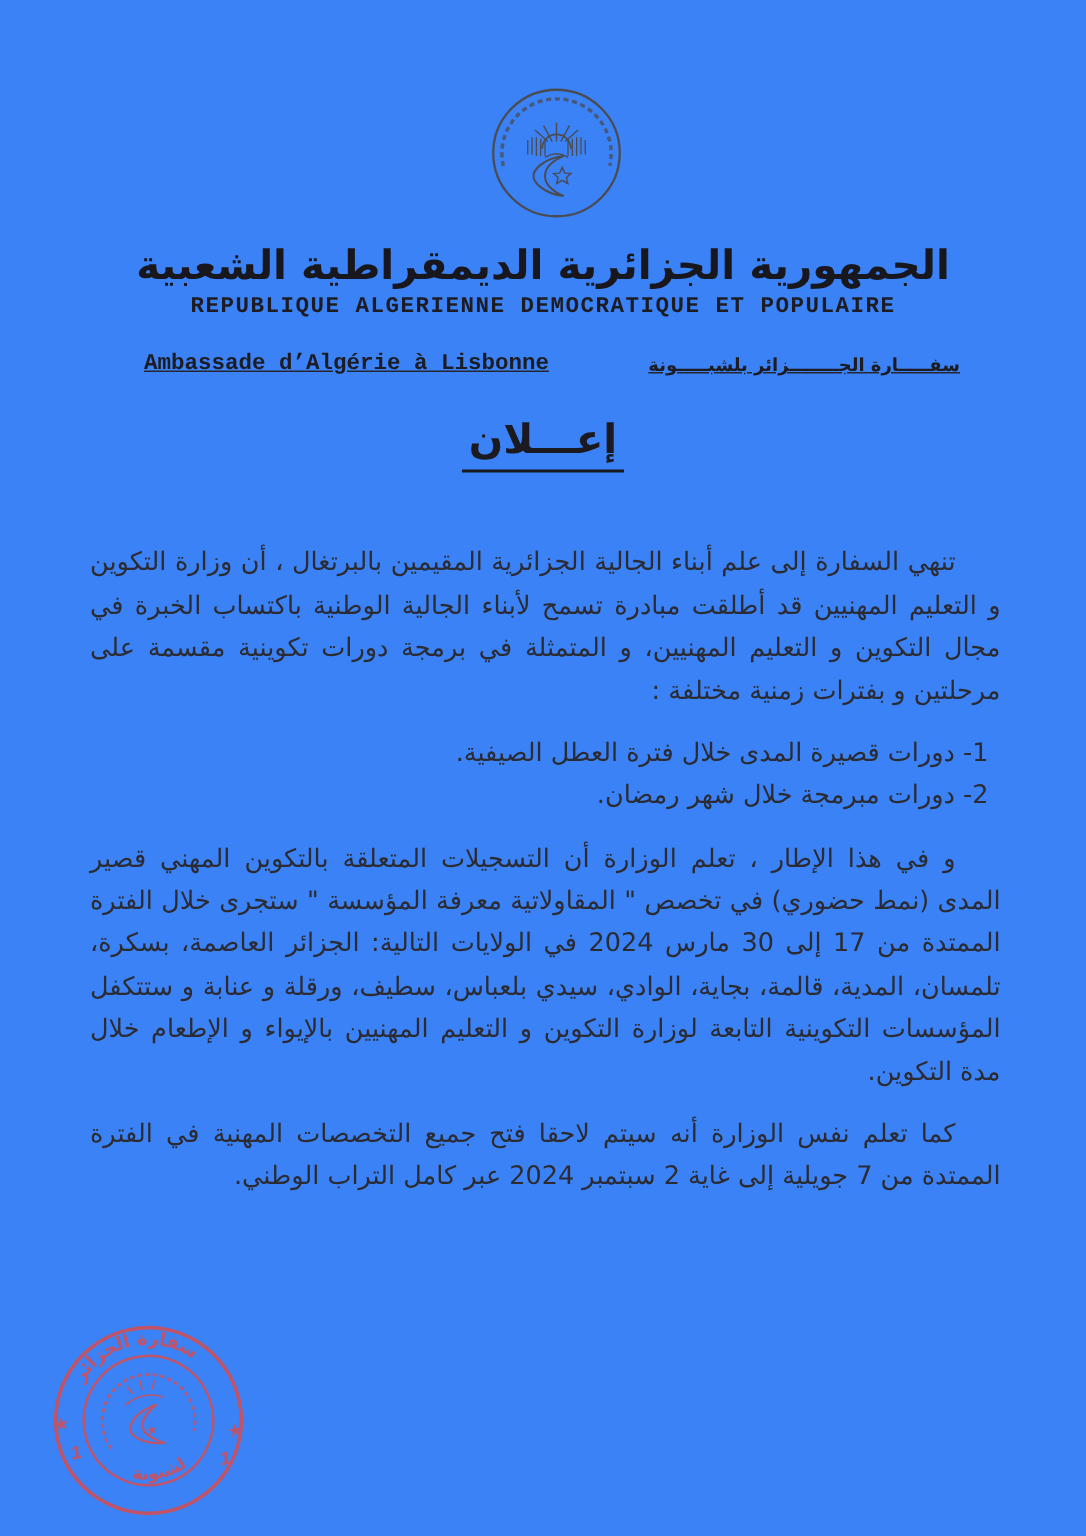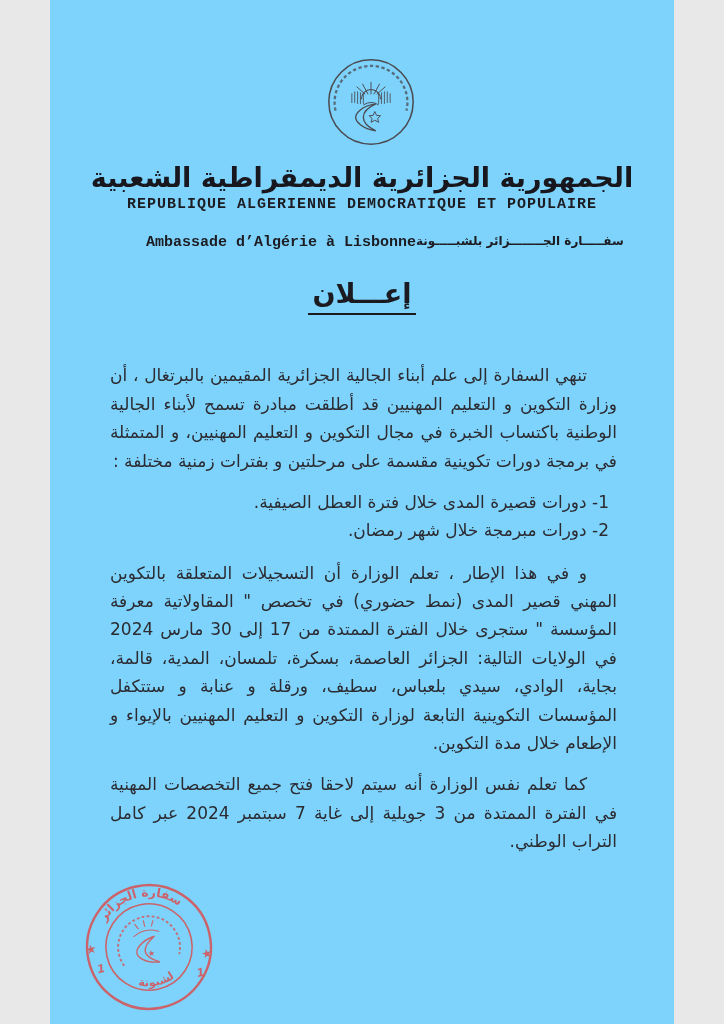--- a/index.html
+++ b/index.html
@@ -2,24 +2,24 @@
 <html lang="ar"><head>
 <meta charset="utf-8">
 <style>
   html,body{margin:0;padding:0;}
   body{
     background:#e8e8e8;
     font-family:"DejaVu Sans", sans-serif;
   }
   .page{
     position:relative;
-    width:624px;
+    width:724px;
     height:1024px;
     margin:0 auto;
-    background:#7dd3fc;
+    background:#3b82f6;
     overflow:hidden;
     color:#26262c;
   }
   
   .header{padding-top:56px;text-align:center;}
   .emblem-wrap{
     width:100%;
     height:92px;
     display:flex;
     justify-content:center;
@@ -40,21 +40,22 @@
     font-weight:bold;
     letter-spacing:1px;
     color:#1c1c22;
     white-space:nowrap;
   }
   .embassy-row{
     margin-top:21px;
     padding:0 84px 0 96px;
     display:flex;
     justify-content:space-between;
-    align-items:flex-start;
+    align-items:center;
+    text-decoration:underline;
   }
   .embassy-fr{
     font-family:"Liberation Mono","DejaVu Sans Mono",monospace;
     font-size:15px;
     font-weight:bold;
     color:#1c1c22;
     white-space:nowrap;
   }
   .embassy-ar{
     direction:rtl;
@@ -138,21 +139,21 @@
     <p class="indent">تنهي السفارة إلى علم أبناء الجالية الجزائرية المقيمين بالبرتغال ، أن وزارة التكوين و التعليم المهنيين قد أطلقت مبادرة تسمح لأبناء الجالية الوطنية باكتساب الخبرة في مجال التكوين و التعليم المهنيين، و المتمثلة في برمجة دورات تكوينية مقسمة على مرحلتين و بفترات زمنية مختلفة :</p>
 
     <div class="course-list">
       <div class="list-item">1- دورات قصيرة المدى خلال فترة العطل الصيفية.</div>
       <div class="list-item">2- دورات مبرمجة خلال شهر رمضان.</div>
     </div>
 
     <p class="indent">و في هذا الإطار ، تعلم الوزارة أن التسجيلات المتعلقة بالتكوين المهني قصير المدى (نمط حضوري) في تخصص " المقاولاتية معرفة المؤسسة " ستجرى خلال الفترة الممتدة من 17 إلى 30 مارس 2024 في الولايات التالية: الجزائر العاصمة، بسكرة، تلمسان، المدية، قالمة، بجاية، الوادي، سيدي بلعباس، سطيف، ورقلة و عنابة و ستتكفل المؤسسات التكوينية التابعة لوزارة التكوين و التعليم المهنيين بالإيواء و الإطعام خلال مدة التكوين.</p>
 
 
-    <p class="indent">كما تعلم نفس الوزارة أنه سيتم لاحقا فتح جميع التخصصات المهنية في الفترة الممتدة من 3 جويلية إلى غاية 7 سبتمبر 2024 عبر كامل التراب الوطني.</p>
+    <p class="indent">كما تعلم نفس الوزارة أنه سيتم لاحقا فتح جميع التخصصات المهنية في الفترة الممتدة من 7 جويلية إلى غاية 2 سبتمبر 2024 عبر كامل التراب الوطني.</p>
   </div>
 
   <div class="stamp">
     <svg width="150" height="150" viewBox="0 0 160 160" aria-hidden="true">
       <g transform="rotate(-12 80 80)" fill="none" stroke="#dc4b4b" opacity="0.82">
         <circle cx="80" cy="80" r="66" stroke-width="2.6"></circle>
         <circle cx="80" cy="80" r="46" stroke-width="1.7"></circle>
         <path id="st-top" d="M 26,80 A 54,54 0 0 1 134,80" stroke="none"></path>
         <path id="st-bot" d="M 30,84 A 52,52 0 0 0 130,84" stroke="none"></path>
         <text fill="#dc4b4b" stroke="none" font-size="13" font-weight="bold" font-family="DejaVu Sans, sans-serif">

